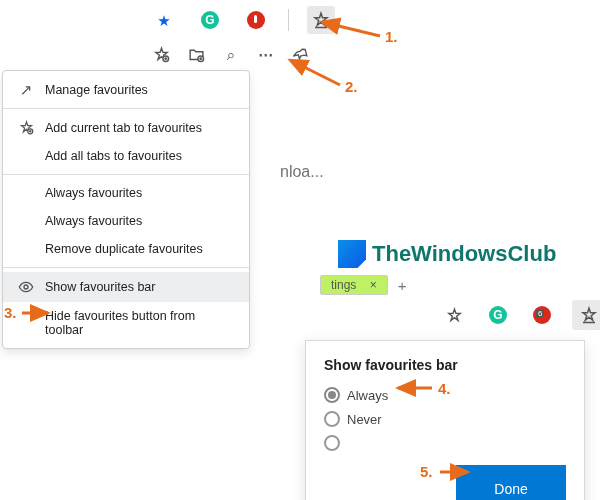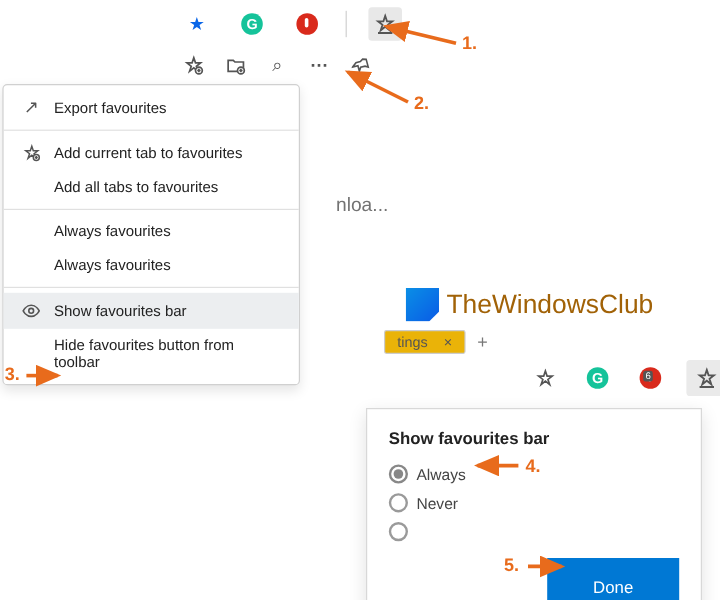--- a/index.html
+++ b/index.html
@@ -97,27 +97,27 @@
   }
   .brand {
     position: absolute; left: 338px; top: 240px;
     display: flex; align-items: center; gap: 6px;
   }
   .brand-logo {
     width: 28px; height: 28px;
     background: linear-gradient(135deg,#0a8fe6,#0a5be6);
     clip-path: polygon(0 0,100% 0,100% 70%,70% 100%,0 100%);
   }
-  .brand-text { font-size: 22px; font-weight: 400; color: #a16207; }
+  .brand-text { font-size: 22px; font-weight: 700; color: #0f766e; }
   .tab-strip {
     position: absolute; left: 320px; top: 275px;
     display: flex; align-items: center; gap: 10px; font-size: 12px; color: #555;
   }
   .tab-strip .tab-close {
-    border: 1px solid #ccc; border-radius: 2px; padding: 2px 10px; background:#eab308;
+    border: 1px solid #ccc; border-radius: 2px; padding: 2px 10px; background:#bef264;
   }
   .toolbar2 {
     position: absolute; left: 440px; top: 300px;
     display: flex; align-items: center; gap: 16px;
   }
   .badge-count {
     position: relative; color:#555;
   }
   .badge-count .n {
     position: absolute; left: 8px; top: 8px;
@@ -223,21 +223,21 @@
   <span class="hbtn">
     <svg width="16" height="16" viewBox="0 0 24 24" fill="none" stroke="#555" stroke-width="2">
         <path d="M14 3l7 7-4 1-4 4 1 5-5-5-5 5 1-7 4-4 1-4z" transform="rotate(30 12 12)"></path>
       </svg>
   </span>
 </div>
 
 <div class="context-menu">
   <div class="menu-item">
     <span class="mi-icon glyph">↗</span>
-    <span>Export favourites</span>
+    <span>Manage favourites</span>
   </div>
   <div class="menu-divider"></div>
   <div class="menu-item">
     <span class="mi-icon">
       <svg width="15" height="15" viewBox="0 0 24 24" fill="none" stroke="#555" stroke-width="2">
           <polygon points="12,3 14,9 20,9 15,13 17,19 12,15 7,19 9,13 4,9 10,9"></polygon>
           <circle cx="18" cy="18" r="4" fill="#fff"></circle>
           <line x1="18" y1="16" x2="18" y2="20"></line>
           <line x1="16" y1="18" x2="20" y2="18"></line>
         </svg>
@@ -247,20 +247,23 @@
   <div class="menu-item no-icon">
     <span>Add all tabs to favourites</span>
   </div>
   <div class="menu-divider"></div>
   <div class="menu-item no-icon">
     <span>Always favourites</span>
   </div>
   <div class="menu-item no-icon">
     <span>Always favourites</span>
   </div>
+  <div class="menu-item no-icon">
+    <span>Remove duplicate favourites</span>
+  </div>
   <div class="menu-divider"></div>
   <div class="menu-item hover">
     <span class="mi-icon">
       <svg width="16" height="16" viewBox="0 0 24 24" fill="none" stroke="#555" stroke-width="2">
           <path d="M2 12s3.5-7 10-7 10 7 10 7-3.5 7-10 7S2 12 2 12z"></path>
           <circle cx="12" cy="12" r="3"></circle>
         </svg>
     </span>
     <span>Show favourites bar</span>
   </div>

